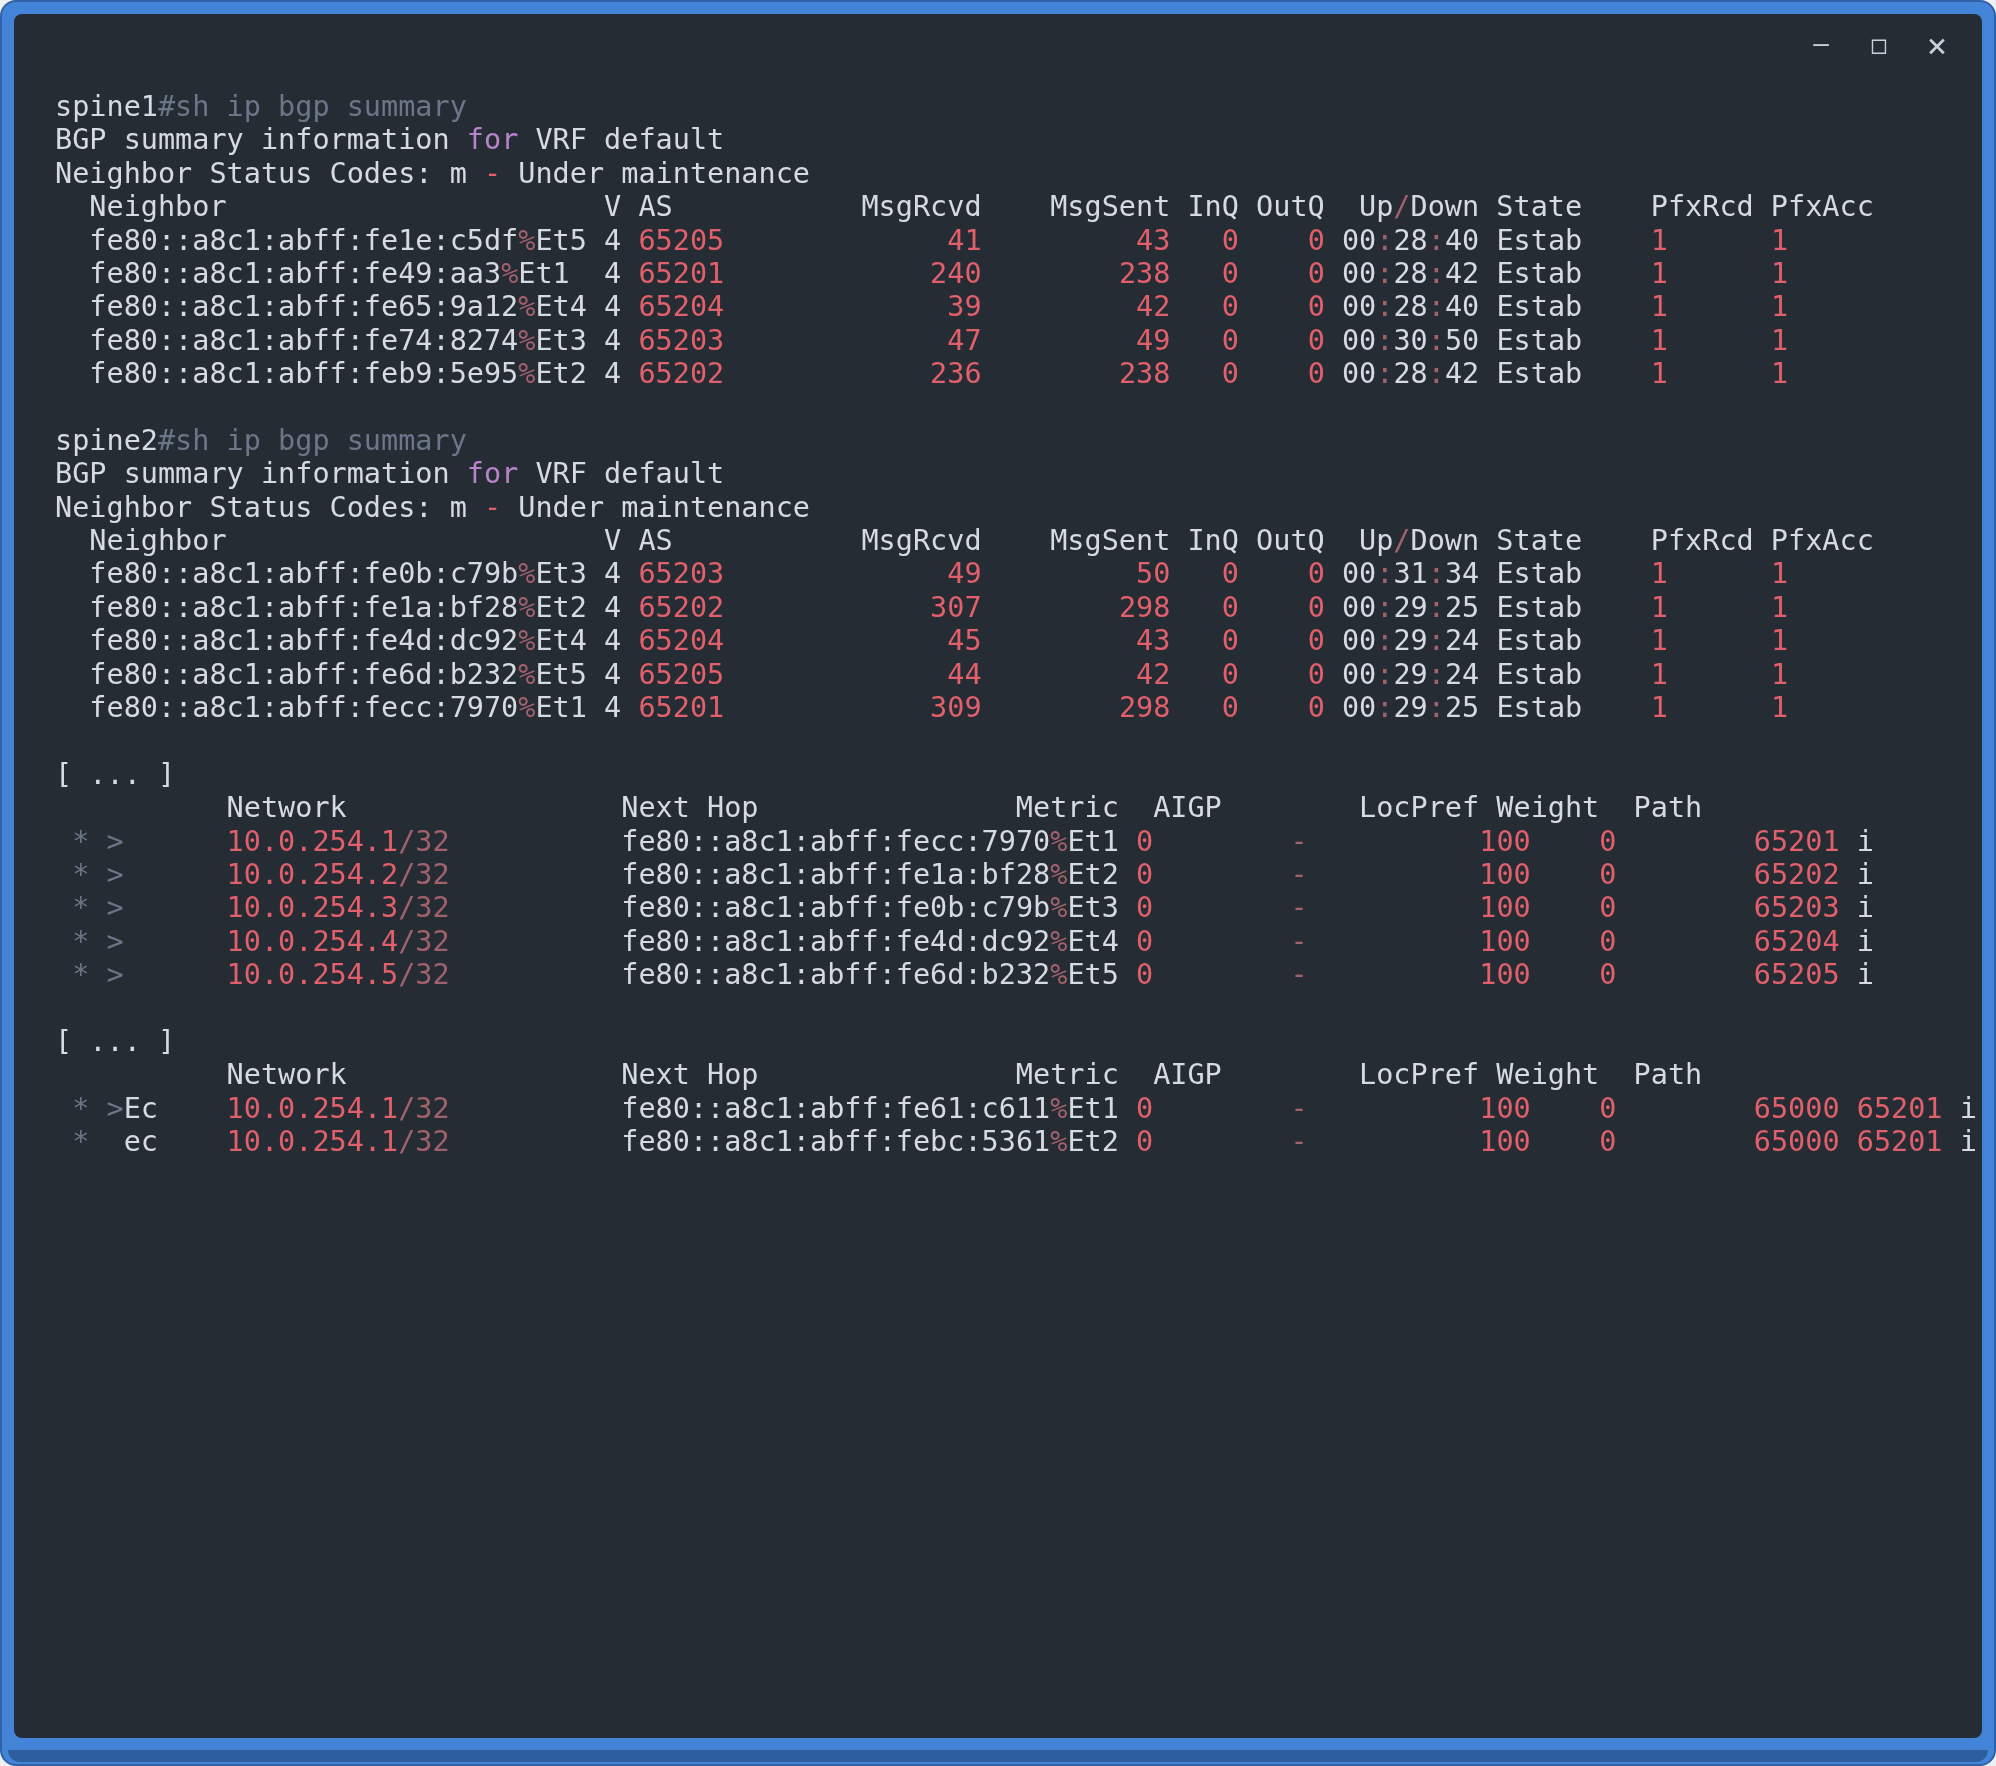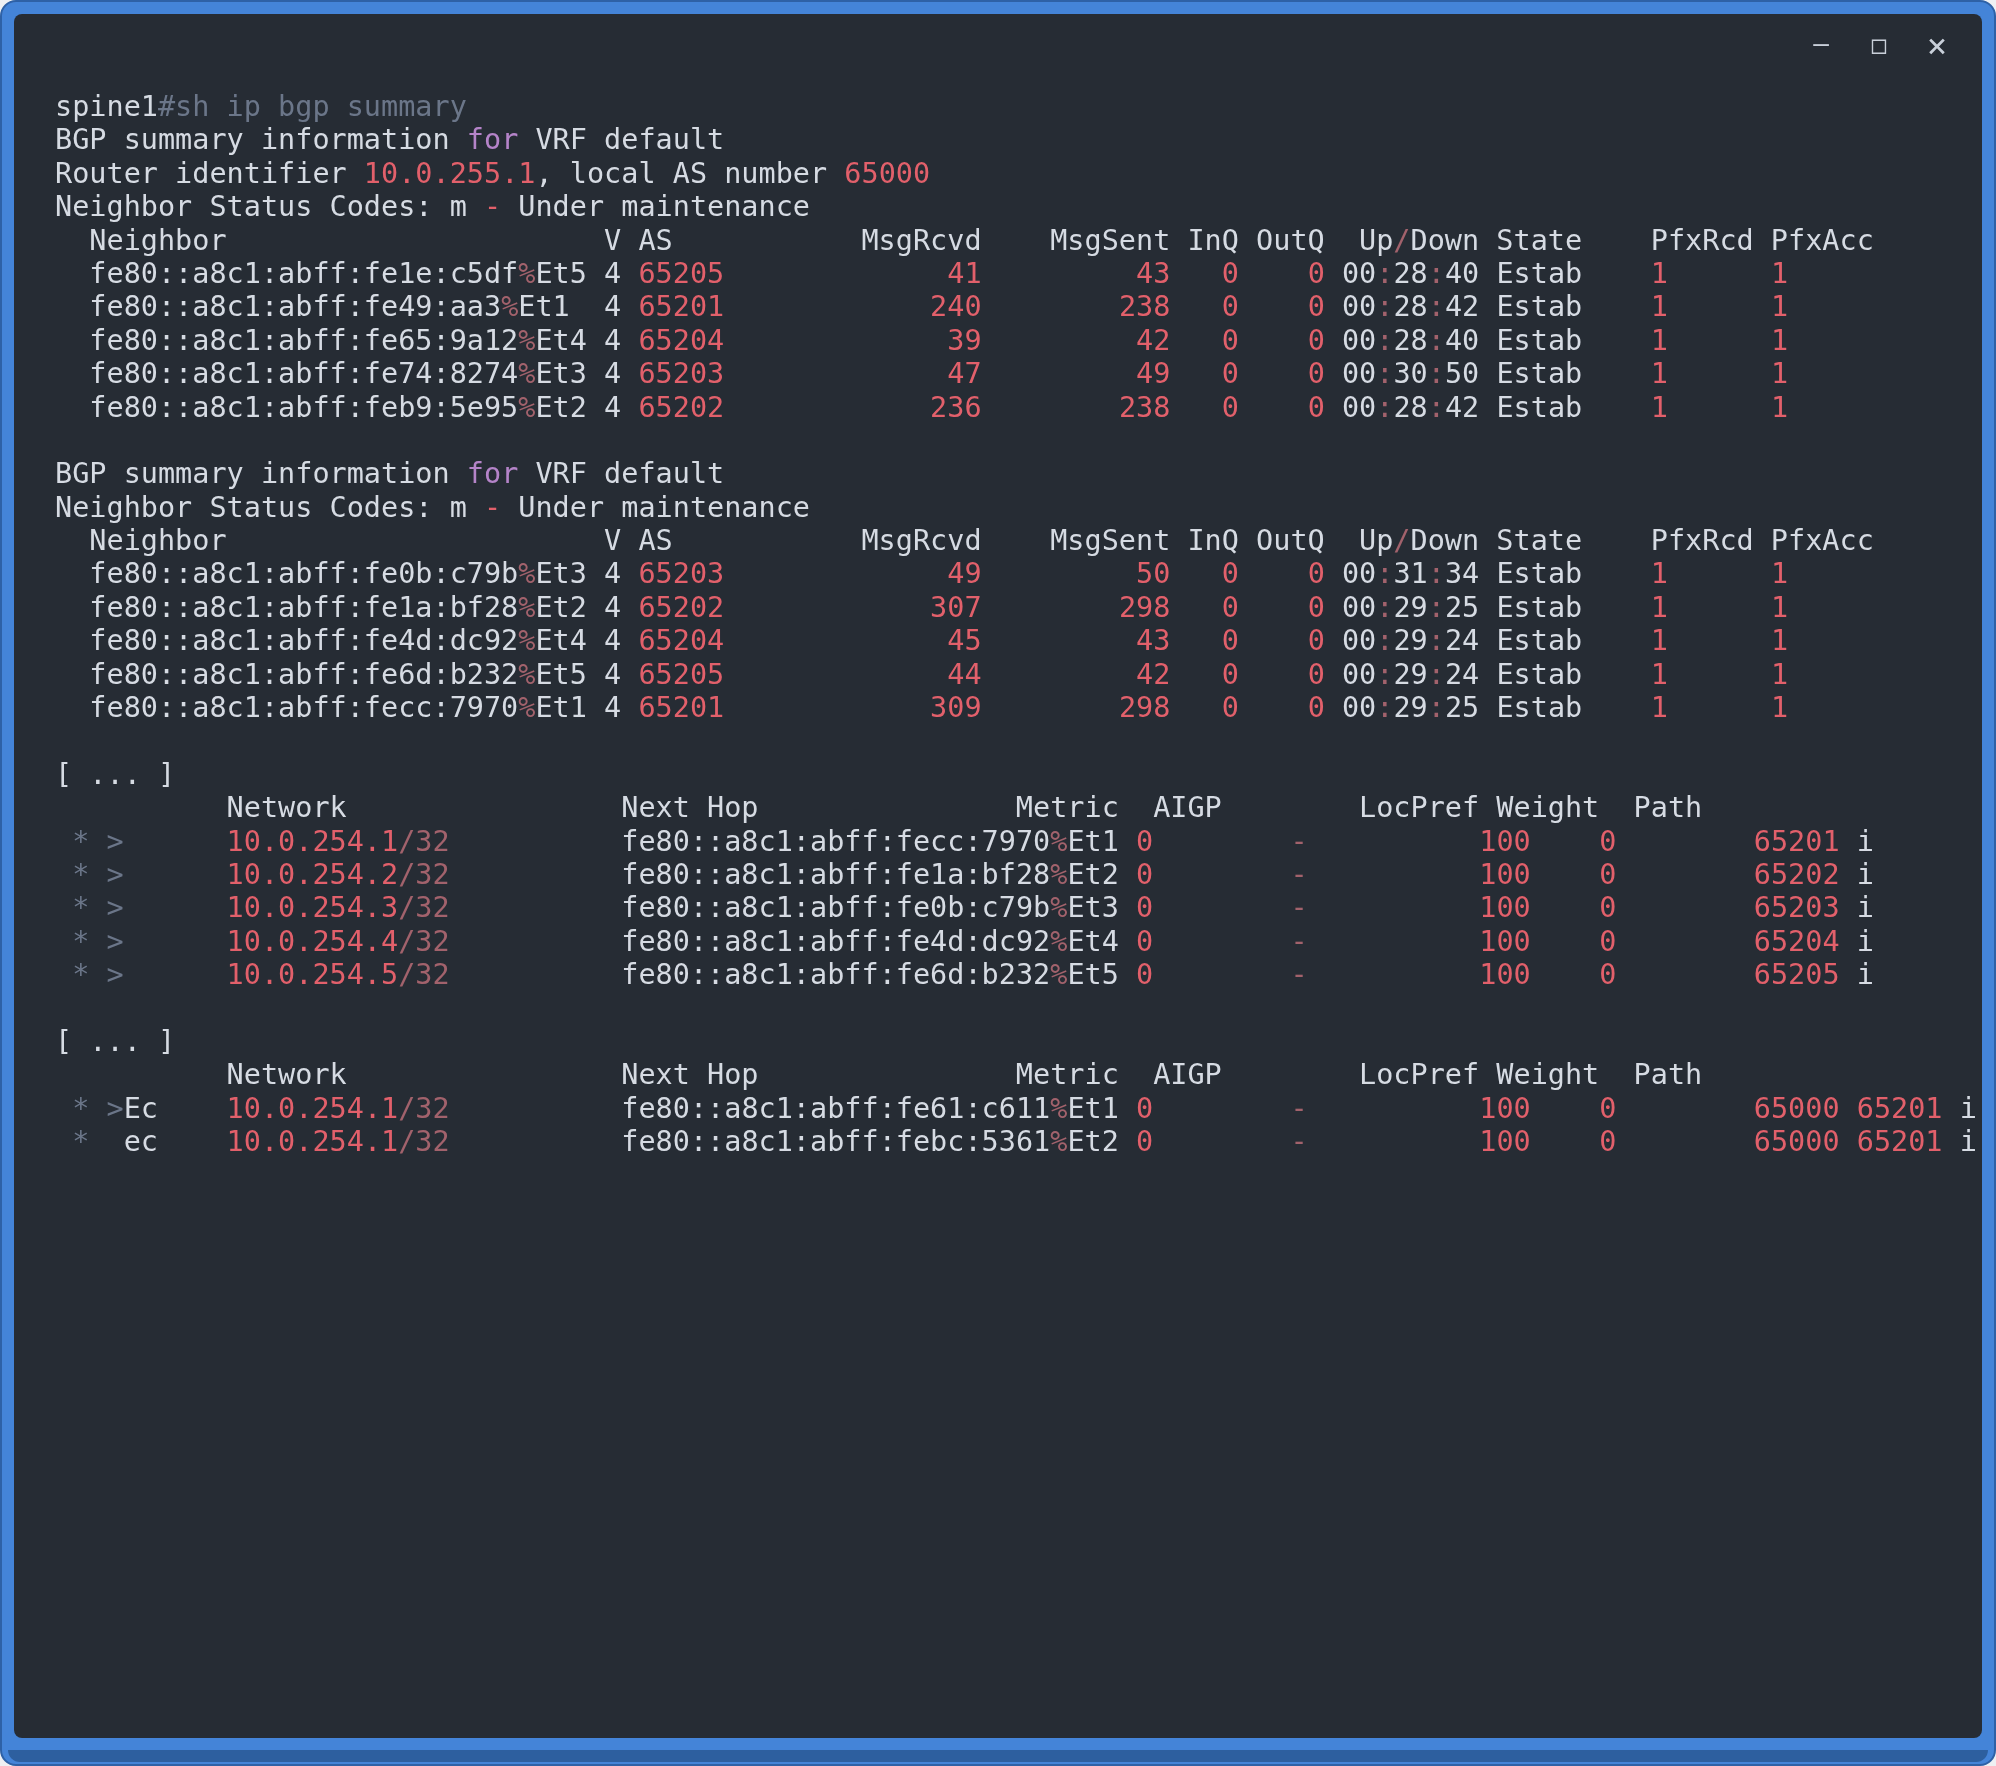--- a/index.html
+++ b/index.html
@@ -73,29 +73,29 @@
       <button class="ctrl">
         <span class="glyph max">□</span>
       </button>
       <button class="ctrl">
         <span class="glyph close">×</span>
       </button>
     </div>
     <div class="screen">
         <div class="line"><span class="w">spine1</span><span class="d">#sh ip bgp summary</span></div>
         <div class="line"><span class="w">BGP summary information </span><span class="p">for</span><span class="w"> VRF default</span></div>
-        <div class="line"><span class="w">Router identifier </span><span class="r">10.0.255.1</span><span class="w">, local AS number </span><span class="r">65000</span></div>
         <div class="line"><span class="w">Neighbor Status Codes: m </span><span class="r">-</span><span class="w"> Under maintenance</span></div>
         <div class="line"><span class="w">  Neighbor                      V AS           MsgRcvd    MsgSent InQ OutQ  Up</span><span class="dr">/</span><span class="w">Down State    PfxRcd PfxAcc</span></div>
         <div class="line"><span class="w">  fe80::a8c1:abff:fe1e:c5df</span><span class="dr">%</span><span class="w">Et5</span><span class="w"> 4 </span><span class="r">65205</span><span class="r">             41</span><span class="r">         43</span><span class="r">   0</span><span class="r">    0</span><span class="w"> 00</span><span class="dr">:</span><span class="w">28</span><span class="dr">:</span><span class="w">40</span><span class="w"> Estab</span><span class="r">    1</span><span class="r">      1</span></div>
         <div class="line"><span class="w">  fe80::a8c1:abff:fe49:aa3</span><span class="dr">%</span><span class="w">Et1</span><span class="w">  4 </span><span class="r">65201</span><span class="r">            240</span><span class="r">        238</span><span class="r">   0</span><span class="r">    0</span><span class="w"> 00</span><span class="dr">:</span><span class="w">28</span><span class="dr">:</span><span class="w">42</span><span class="w"> Estab</span><span class="r">    1</span><span class="r">      1</span></div>
         <div class="line"><span class="w">  fe80::a8c1:abff:fe65:9a12</span><span class="dr">%</span><span class="w">Et4</span><span class="w"> 4 </span><span class="r">65204</span><span class="r">             39</span><span class="r">         42</span><span class="r">   0</span><span class="r">    0</span><span class="w"> 00</span><span class="dr">:</span><span class="w">28</span><span class="dr">:</span><span class="w">40</span><span class="w"> Estab</span><span class="r">    1</span><span class="r">      1</span></div>
         <div class="line"><span class="w">  fe80::a8c1:abff:fe74:8274</span><span class="dr">%</span><span class="w">Et3</span><span class="w"> 4 </span><span class="r">65203</span><span class="r">             47</span><span class="r">         49</span><span class="r">   0</span><span class="r">    0</span><span class="w"> 00</span><span class="dr">:</span><span class="w">30</span><span class="dr">:</span><span class="w">50</span><span class="w"> Estab</span><span class="r">    1</span><span class="r">      1</span></div>
         <div class="line"><span class="w">  fe80::a8c1:abff:feb9:5e95</span><span class="dr">%</span><span class="w">Et2</span><span class="w"> 4 </span><span class="r">65202</span><span class="r">            236</span><span class="r">        238</span><span class="r">   0</span><span class="r">    0</span><span class="w"> 00</span><span class="dr">:</span><span class="w">28</span><span class="dr">:</span><span class="w">42</span><span class="w"> Estab</span><span class="r">    1</span><span class="r">      1</span></div>
         <div class="line"></div>
+        <div class="line"><span class="w">spine2</span><span class="d">#sh ip bgp summary</span></div>
         <div class="line"><span class="w">BGP summary information </span><span class="p">for</span><span class="w"> VRF default</span></div>
         <div class="line"><span class="w">Neighbor Status Codes: m </span><span class="r">-</span><span class="w"> Under maintenance</span></div>
         <div class="line"><span class="w">  Neighbor                      V AS           MsgRcvd    MsgSent InQ OutQ  Up</span><span class="dr">/</span><span class="w">Down State    PfxRcd PfxAcc</span></div>
         <div class="line"><span class="w">  fe80::a8c1:abff:fe0b:c79b</span><span class="dr">%</span><span class="w">Et3</span><span class="w"> 4 </span><span class="r">65203</span><span class="r">             49</span><span class="r">         50</span><span class="r">   0</span><span class="r">    0</span><span class="w"> 00</span><span class="dr">:</span><span class="w">31</span><span class="dr">:</span><span class="w">34</span><span class="w"> Estab</span><span class="r">    1</span><span class="r">      1</span></div>
         <div class="line"><span class="w">  fe80::a8c1:abff:fe1a:bf28</span><span class="dr">%</span><span class="w">Et2</span><span class="w"> 4 </span><span class="r">65202</span><span class="r">            307</span><span class="r">        298</span><span class="r">   0</span><span class="r">    0</span><span class="w"> 00</span><span class="dr">:</span><span class="w">29</span><span class="dr">:</span><span class="w">25</span><span class="w"> Estab</span><span class="r">    1</span><span class="r">      1</span></div>
         <div class="line"><span class="w">  fe80::a8c1:abff:fe4d:dc92</span><span class="dr">%</span><span class="w">Et4</span><span class="w"> 4 </span><span class="r">65204</span><span class="r">             45</span><span class="r">         43</span><span class="r">   0</span><span class="r">    0</span><span class="w"> 00</span><span class="dr">:</span><span class="w">29</span><span class="dr">:</span><span class="w">24</span><span class="w"> Estab</span><span class="r">    1</span><span class="r">      1</span></div>
         <div class="line"><span class="w">  fe80::a8c1:abff:fe6d:b232</span><span class="dr">%</span><span class="w">Et5</span><span class="w"> 4 </span><span class="r">65205</span><span class="r">             44</span><span class="r">         42</span><span class="r">   0</span><span class="r">    0</span><span class="w"> 00</span><span class="dr">:</span><span class="w">29</span><span class="dr">:</span><span class="w">24</span><span class="w"> Estab</span><span class="r">    1</span><span class="r">      1</span></div>
         <div class="line"><span class="w">  fe80::a8c1:abff:fecc:7970</span><span class="dr">%</span><span class="w">Et1</span><span class="w"> 4 </span><span class="r">65201</span><span class="r">            309</span><span class="r">        298</span><span class="r">   0</span><span class="r">    0</span><span class="w"> 00</span><span class="dr">:</span><span class="w">29</span><span class="dr">:</span><span class="w">25</span><span class="w"> Estab</span><span class="r">    1</span><span class="r">      1</span></div>
         <div class="line"></div>
         <div class="line"><span class="w">[ ... ]</span></div>

